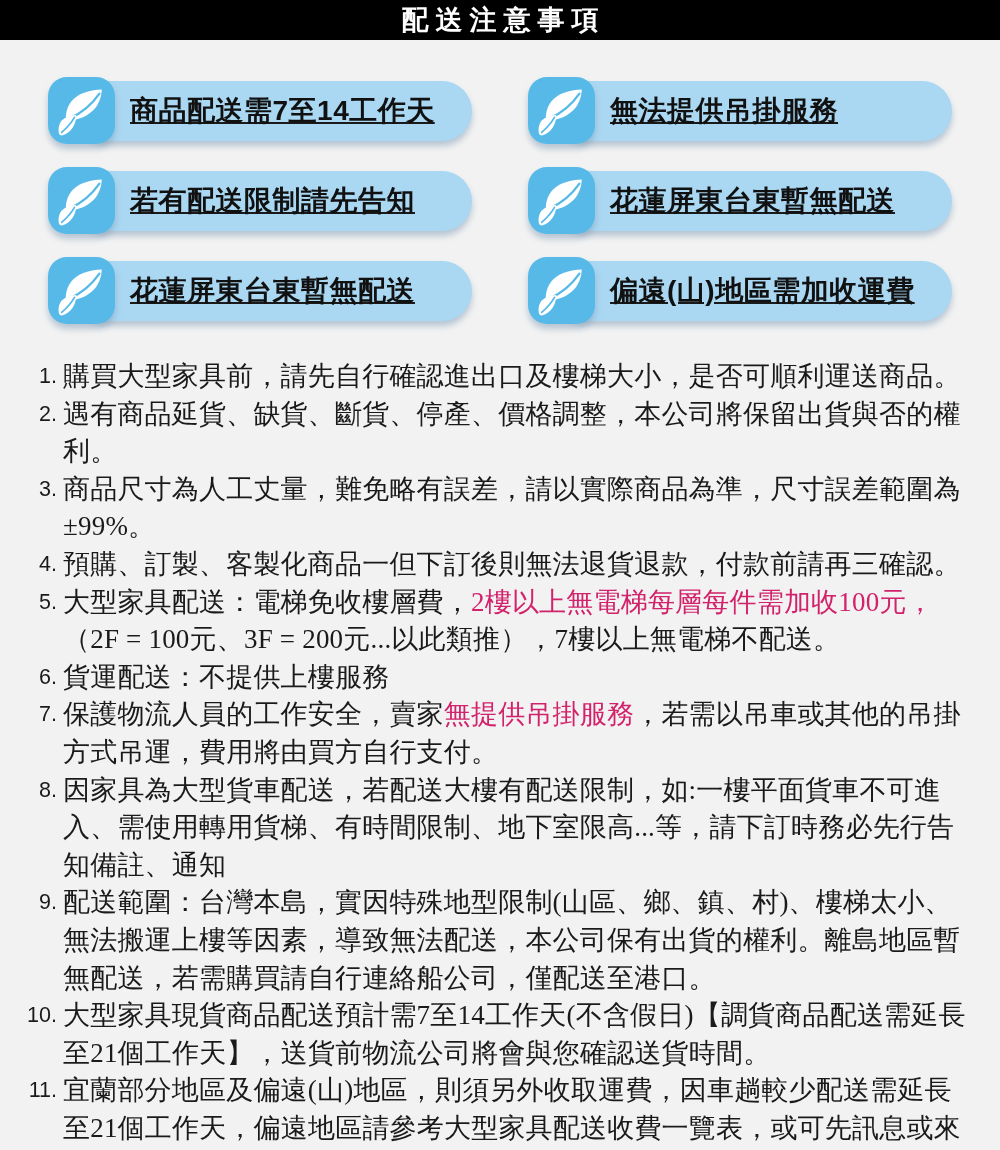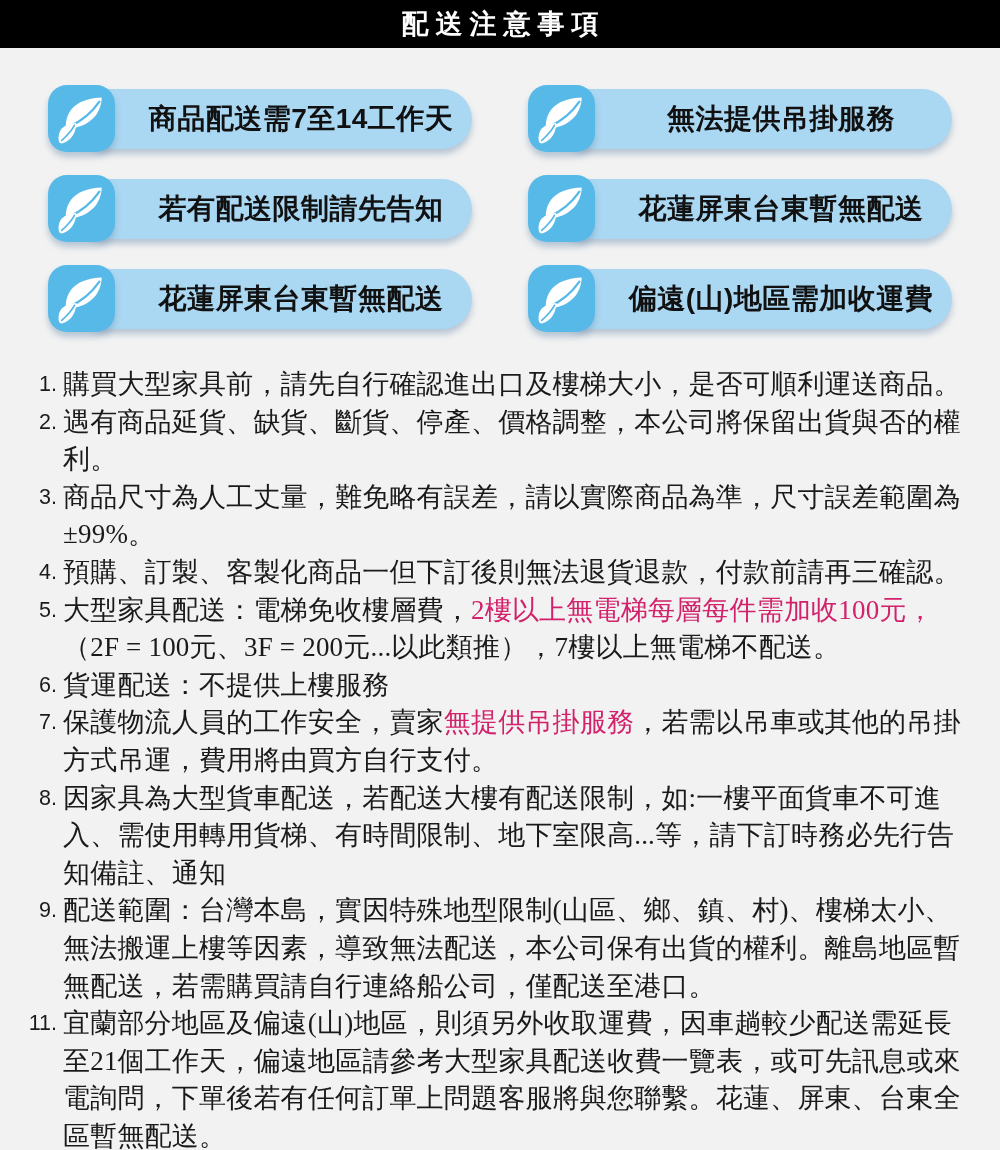--- a/index.html
+++ b/index.html
@@ -12,43 +12,44 @@
   }
   *{box-sizing:border-box;margin:0;padding:0}
   html,body{width:1000px;height:1150px;overflow:hidden;}
   body{
     background:var(--page-bg);
     font-family:"Liberation Sans","DejaVu Sans",sans-serif;
     color:var(--ink);
   }
   
   .header{
-    height:48px;background:var(--header-bg);
+    height:40px;background:var(--header-bg);
     display:flex;align-items:center;justify-content:center;
   }
   .header .title{
     color:#ffffff;font-size:27px;font-weight:bold;letter-spacing:7px;
     padding-left:7px; 
   }
   
   .badges{
     margin:37px 0 0 48px;
     display:grid;
     grid-template-columns:424px 424px;
     column-gap:56px;
     row-gap:23px;
   }
   .badge{position:relative;width:424px;height:67px;}
   .badge .pill{
     position:absolute;left:30px;right:0;top:4px;bottom:3px;
     background:var(--pill-blue);
     border-radius:33px;
     box-shadow:0 5px 6px rgba(110,145,175,.45);
-    display:flex;align-items:center;justify-content:center;
+    display:flex;align-items:center;justify-content:flex-start;
     padding-left:52px;
+    text-decoration:underline;
   }
   .badge .pill .label{
     font-size:28px;font-weight:bold;color:#111;letter-spacing:.5px;
     white-space:nowrap;
   }
   .badge .leaf-box{
     position:absolute;left:0;top:0;width:67px;height:67px;
     background:var(--icon-blue);
     border-radius:19px;
     box-shadow:0 5px 6px rgba(110,145,175,.45);
@@ -188,16 +189,20 @@
     </div>
     <div class="note">
       <div class="num">8.</div>
       <div class="txt"><span>因家具為大型貨車配送，若配送大樓有配送限制，如:一樓平面貨車不可進入、需使用轉用貨梯、有時間限制、地下室限高...等，請下訂時務必先行告知備註、通知</span></div>
     </div>
     <div class="note">
       <div class="num">9.</div>
       <div class="txt"><span>配送範圍：台灣本島，實因特殊地型限制(山區、鄉、鎮、村)、樓梯太小、無法搬運上樓等因素，導致無法配送，本公司保有出貨的權利。離島地區暫無配送，若需購買請自行連絡船公司，僅配送至港口。</span></div>
     </div>
     <div class="note">
+      <div class="num">10.</div>
+      <div class="txt"><span>大型家具現貨商品配送預計需7至14工作天(不含假日)【調貨商品配送需延長至21個工作天】，送貨前物流公司將會與您確認送貨時間。</span></div>
+    </div>
+    <div class="note">
       <div class="num">11.</div>
       <div class="txt"><span>宜蘭部分地區及偏遠(山)地區，則須另外收取運費，因車趟較少配送需延長至21個工作天，偏遠地區請參考大型家具配送收費一覽表，或可先訊息或來電詢問，下單後若有任何訂單上問題客服將與您聯繫。花蓮、屏東、台東全區暫無配送。</span></div>
     </div>
   </div>
 
 </body></html>

